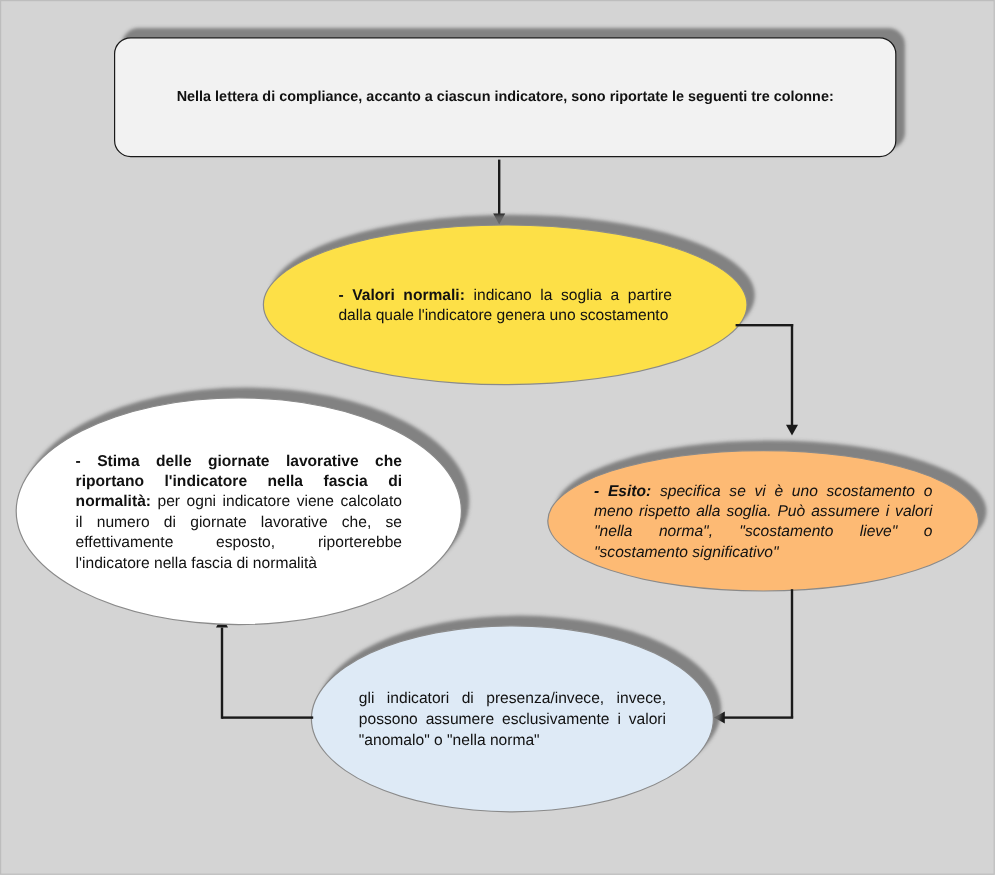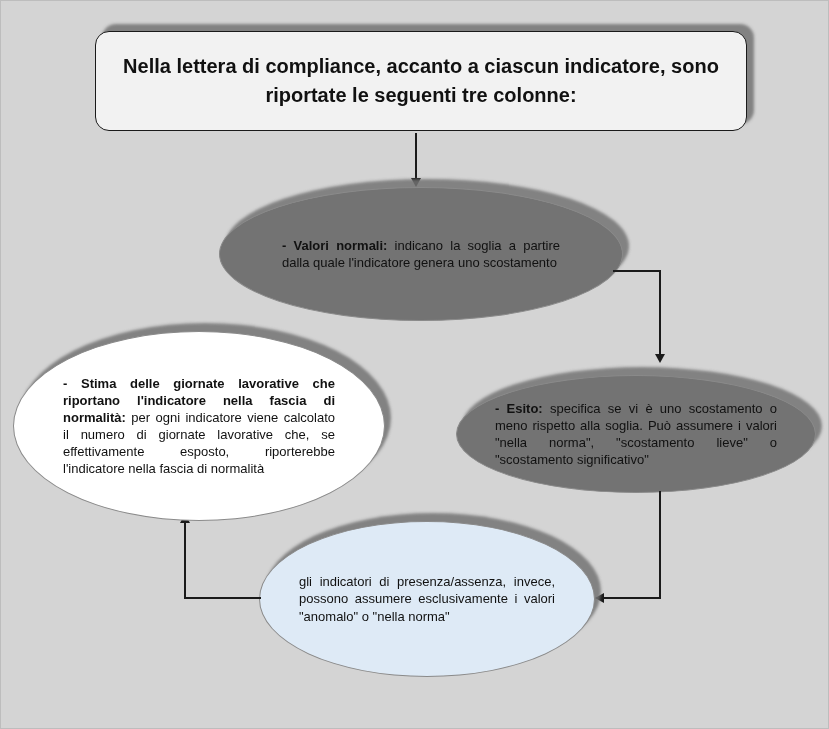--- a/index.html
+++ b/index.html
@@ -25,21 +25,21 @@
     border-radius: 14px;
     box-shadow: 7px -7px 3px rgba(115,115,115,0.85);
     display: flex;
     align-items: center;
     justify-content: center;
     box-sizing: border-box;
   }
   .title-text {
     width: 600px;
     text-align: center;
-    font-size: 20px;
+    font-size: 12px;
     font-weight: bold;
     color: #111;
     line-height: 1.45;
   }
 
   
   .node {
     position: absolute;
     border-radius: 50%;
     border: 1px solid #8a8a8a;
@@ -78,38 +78,38 @@
 
 <div class="canvas">
 
   <div class="title-box" style="background-color: rgb(242, 242, 242);">
     <div class="title-text">Nella lettera di compliance, accanto a ciascun indicatore, sono riportate le seguenti tre colonne:</div>
   </div>
 
   <div class="line" style="left:414px; top:132px; width:2px; height:46px;"></div>
   <div class="arrowhead head-down" style="left:410px; top:177px;"></div>
 
-  <div class="node node-valori" style="background-color: #737373;">
+  <div class="node node-valori" style="background-color: #fde047;">
     <div class="node-text"><b>- Valori normali:</b><span> indicano la soglia a partire dalla quale l'indicatore genera uno scostamento</span></div>
   </div>
 
   <div class="line" style="left:612px; top:269px; width:48px; height:2px;"></div>
   <div class="line" style="left:658px; top:269px; width:2px; height:85px;"></div>
   <div class="arrowhead head-down" style="left:654px; top:353px;"></div>
 
-  <div class="node node-esito" style="background-color: #737373;">
+  <div class="node node-esito" style="background-color: #fdba74; font-style: italic;">
     <div class="node-text"><b>- Esito:</b><span> specifica se vi è uno scostamento o meno rispetto alla soglia. Può assumere i valori "nella norma", "scostamento lieve" o "scostamento significativo"</span></div>
   </div>
 
   <div class="line" style="left:658px; top:490px; width:2px; height:107px;"></div>
   <div class="line" style="left:602px; top:596px; width:58px; height:2px;"></div>
   <div class="arrowhead head-left" style="left:594px; top:592px;"></div>
 
   <div class="node node-presenza" style="background-color: rgb(222, 234, 246);">
-    <div class="node-text"><b></b><span>gli indicatori di presenza/assenza, invece, possono assumere esclusivamente i valori "anomalo" o "nella norma"</span></div>
+    <div class="node-text"><b></b><span>gli indicatori di presenza/invece, invece, possono assumere esclusivamente i valori "anomalo" o "nella norma"</span></div>
   </div>
 
   <div class="line" style="left:184px; top:596px; width:76px; height:2px;"></div>
   <div class="line" style="left:183px; top:522px; width:2px; height:76px;"></div>
   <div class="arrowhead head-up" style="left:179px; top:513px;"></div>
 
   <div class="node node-stima" style="background-color: #ffffff;">
     <div class="node-text"><b>- Stima delle giornate lavorative che riportano l'indicatore nella fascia di normalità:</b><span> per ogni indicatore viene calcolato il numero di giornate lavorative che, se effettivamente esposto, riporterebbe l'indicatore nella fascia di normalità</span></div>
   </div>
 

